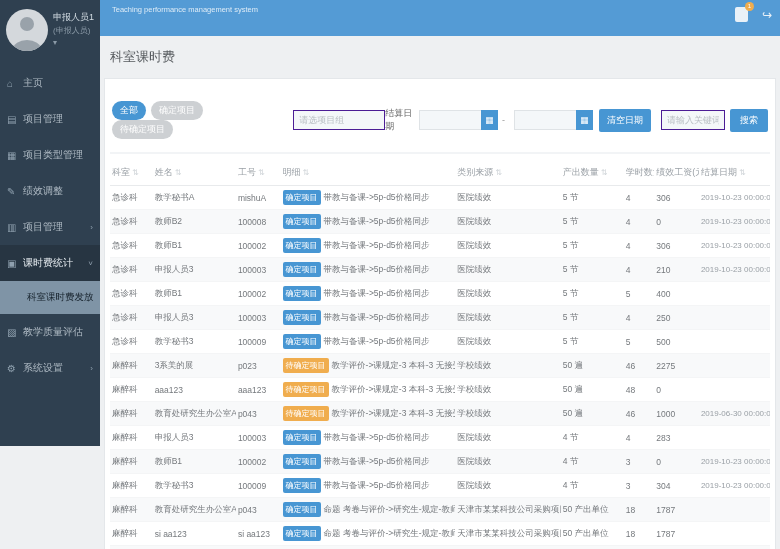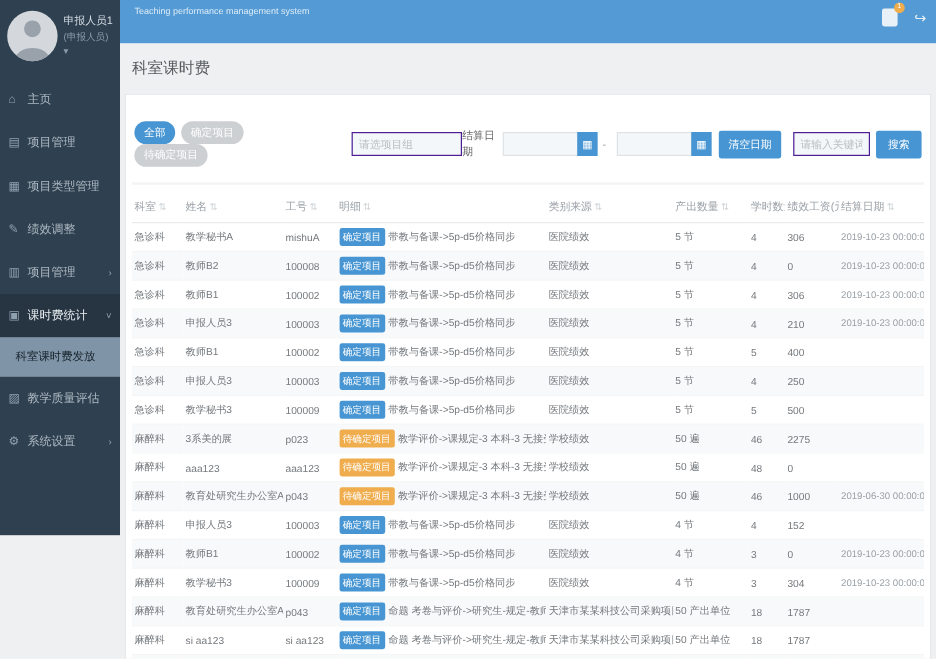--- a/index.html
+++ b/index.html
@@ -19,21 +19,21 @@
   .user-meta { line-height:1.5; }
   .user-name { font-size:9px; color:#d4dde4; }
   .user-role { font-size:8px; color:#8b9aa7; }
   .nav { margin-top:2px; }
   .nav-item { display:flex; align-items:center; gap:5px; padding:11px 7px; font-size:10px;
     color:#aeb9c3; cursor:pointer; white-space:nowrap; }
   .nav-item .ico { width:11px; font-size:10px; color:#8fa0ae; flex-shrink:0; }
   .nav-item .chev { margin-left:auto; font-size:8px; color:#8fa0ae; }
   .nav-item.open { background:#273542; color:#e8eef2; }
   .subnav { background:var(--submenu-bg,#28343f); }
-  .subnav-item { padding:10px 6px 10px 13px; font-size:9.5px; color:#8b9aa7; cursor:pointer; white-space:nowrap; }
+  .subnav-item { padding:10px 6px 10px 27px; font-size:9.5px; color:#8b9aa7; cursor:pointer; white-space:nowrap; }
   .subnav-item.active { background:var(--submenu-active-bg,#7f94a6); color:#16222c; }
   
   .topbar { position:absolute; left:100px; top:0; right:0; height:36px;
     background:var(--header-bg,#549bd5); color:#fff; padding:4px 10px 0 12px; }
   .topbar h1 { margin:0; font-size:13px; font-weight:bold; letter-spacing:.5px; }
   .topbar .sub { font-size:7.5px; color:#dcebf7; margin-top:1px; }
   .topbar-icons { position:absolute; right:8px; top:7px; display:flex; align-items:center; gap:14px; }
   .noti { position:relative; width:13px; height:15px; background:#e9f1f8; border-radius:2px; cursor:pointer; }
   .noti-badge { position:absolute; top:-5px; right:-6px; min-width:9px; height:9px; border-radius:50%;
     background:#f0ad4e; color:#fff; font-size:6px; line-height:9px; text-align:center; padding:0 1px; }
@@ -328,21 +328,21 @@
         <tr>
     <td>麻醉科</td>
     <td>申报人员3</td>
     <td>100003</td>
     <td>
       <span class="badge confirmed">确定项目</span><span class="dtl">带教与备课-&gt;5p-d5价格同步</span>
     </td>
     <td>医院绩效</td>
     <td>4 节</td>
     <td class="num">4</td>
-    <td class="num">152</td>
+    <td class="num">283</td>
     <td class="date"></td>
   </tr>
         <tr>
     <td>麻醉科</td>
     <td>教师B1</td>
     <td>100002</td>
     <td>
       <span class="badge confirmed">确定项目</span><span class="dtl">带教与备课-&gt;5p-d5价格同步</span>
     </td>
     <td>医院绩效</td>

